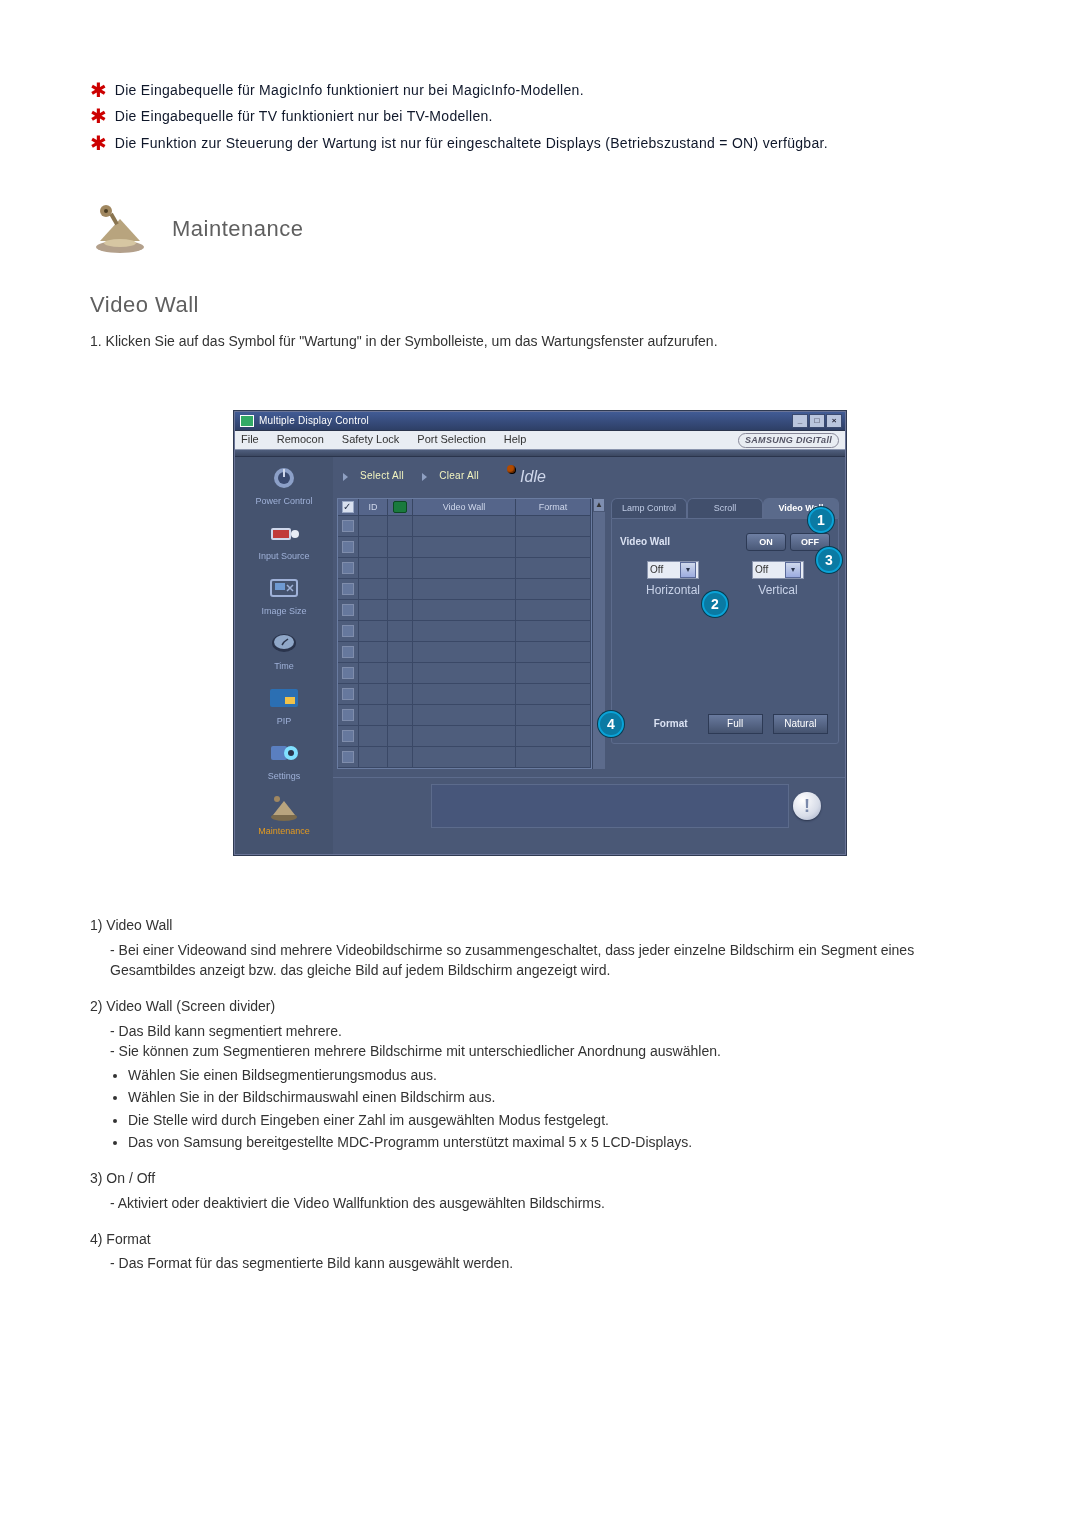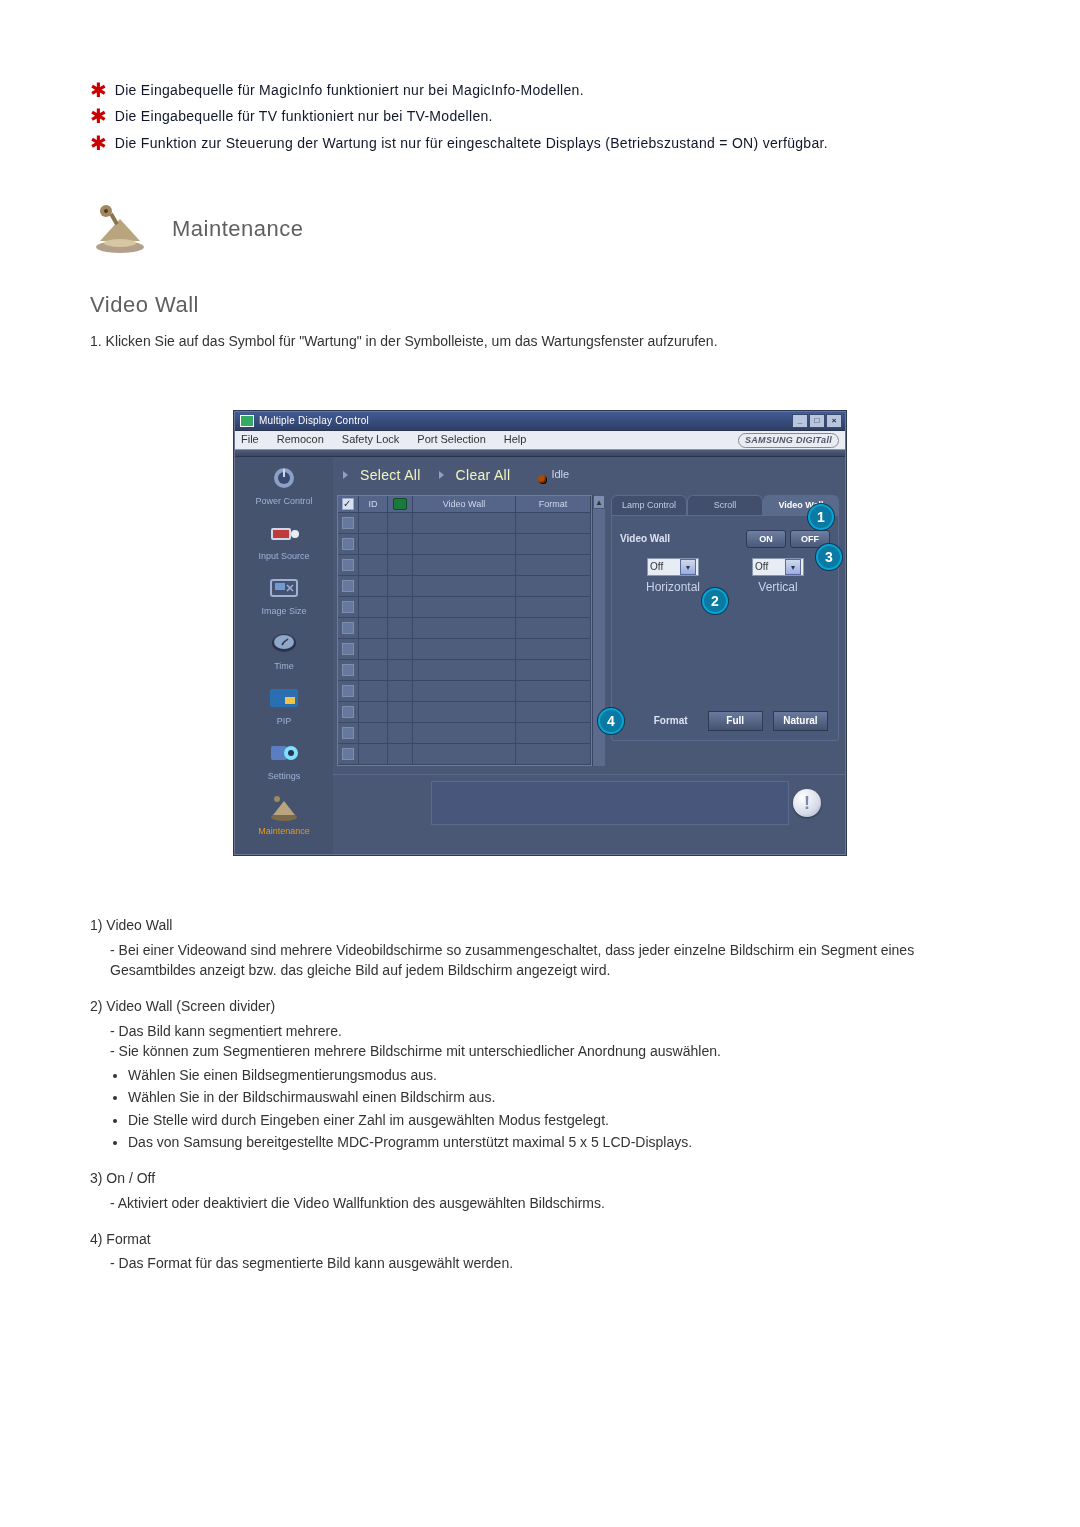--- a/index.html
+++ b/index.html
@@ -143,34 +143,34 @@
     position: relative;
   }
   .toolbar {
     display: flex;
     align-items: center;
     gap: 18px;
     padding: 8px 10px 10px 10px;
   }
   .tb-btn {
     color: #f3f5c0;
-    font-size: 14px;
+    font-size: 10px;
     letter-spacing: 0.3px;
     position: relative;
     display: flex; align-items: center;
   }
   .tb-sep {
     display: inline-block;
     width: 0; height: 0;
     border-top: 4px solid transparent;
     border-bottom: 4px solid transparent;
     border-left: 5px solid #8fa0c2;
     margin: 0 -6px 0 0;
   }
-  .idle { display: flex; align-items: flex-end; gap: 5px; color: #cfd7eb; font-size: 11px; margin-left: 10px;}
+  .idle { display: flex; align-items: flex-start; gap: 5px; color: #cfd7eb; font-size: 16px; margin-left: 10px; font-style: italic;}
   .idle-dot { width: 8px; height: 8px; border-radius: 50%; background: #b14a00; box-shadow: inset -1px -1px 1px #5a2500, 1px 1px 0 #000; }
   .content-row { display: flex; padding: 0 0 8px 0; }
   .table-area {
     width: 268px;
     margin-left: 4px;
   }
   .tbl {
     border: 1px solid #6a7ca1;
     background: #4e5d7c;
   }
@@ -279,21 +279,21 @@
     left: 0; right: 10px; bottom: 6px;
     display: flex; align-items: center; gap: 10px;
     padding-left: 6px;
   }
   .format-lbl { color: #dbe2f3; font-size: 10px; font-weight: bold; }
   .big-btn {
     width: 54px; height: 18px;
     background: linear-gradient(#697a9e,#45536f);
     border: 1px solid #2d3a55;
     border-radius: 0;
-    color: #fff; font-size: 10px; font-weight: bold;
+    color: #fff; font-size: 10px; font-weight: normal;
     display: flex; align-items: center; justify-content: center;
   }
   .callout.c4 { left: -6px; bottom: 4px; position: absolute; }
   .status-bar {
     height: 56px;
     background: #4a5876;
     border-top: 1px solid #5c6b8c;
     display: flex; align-items: center; justify-content: flex-end;
     padding: 0 24px 0 0;
     position: relative;

